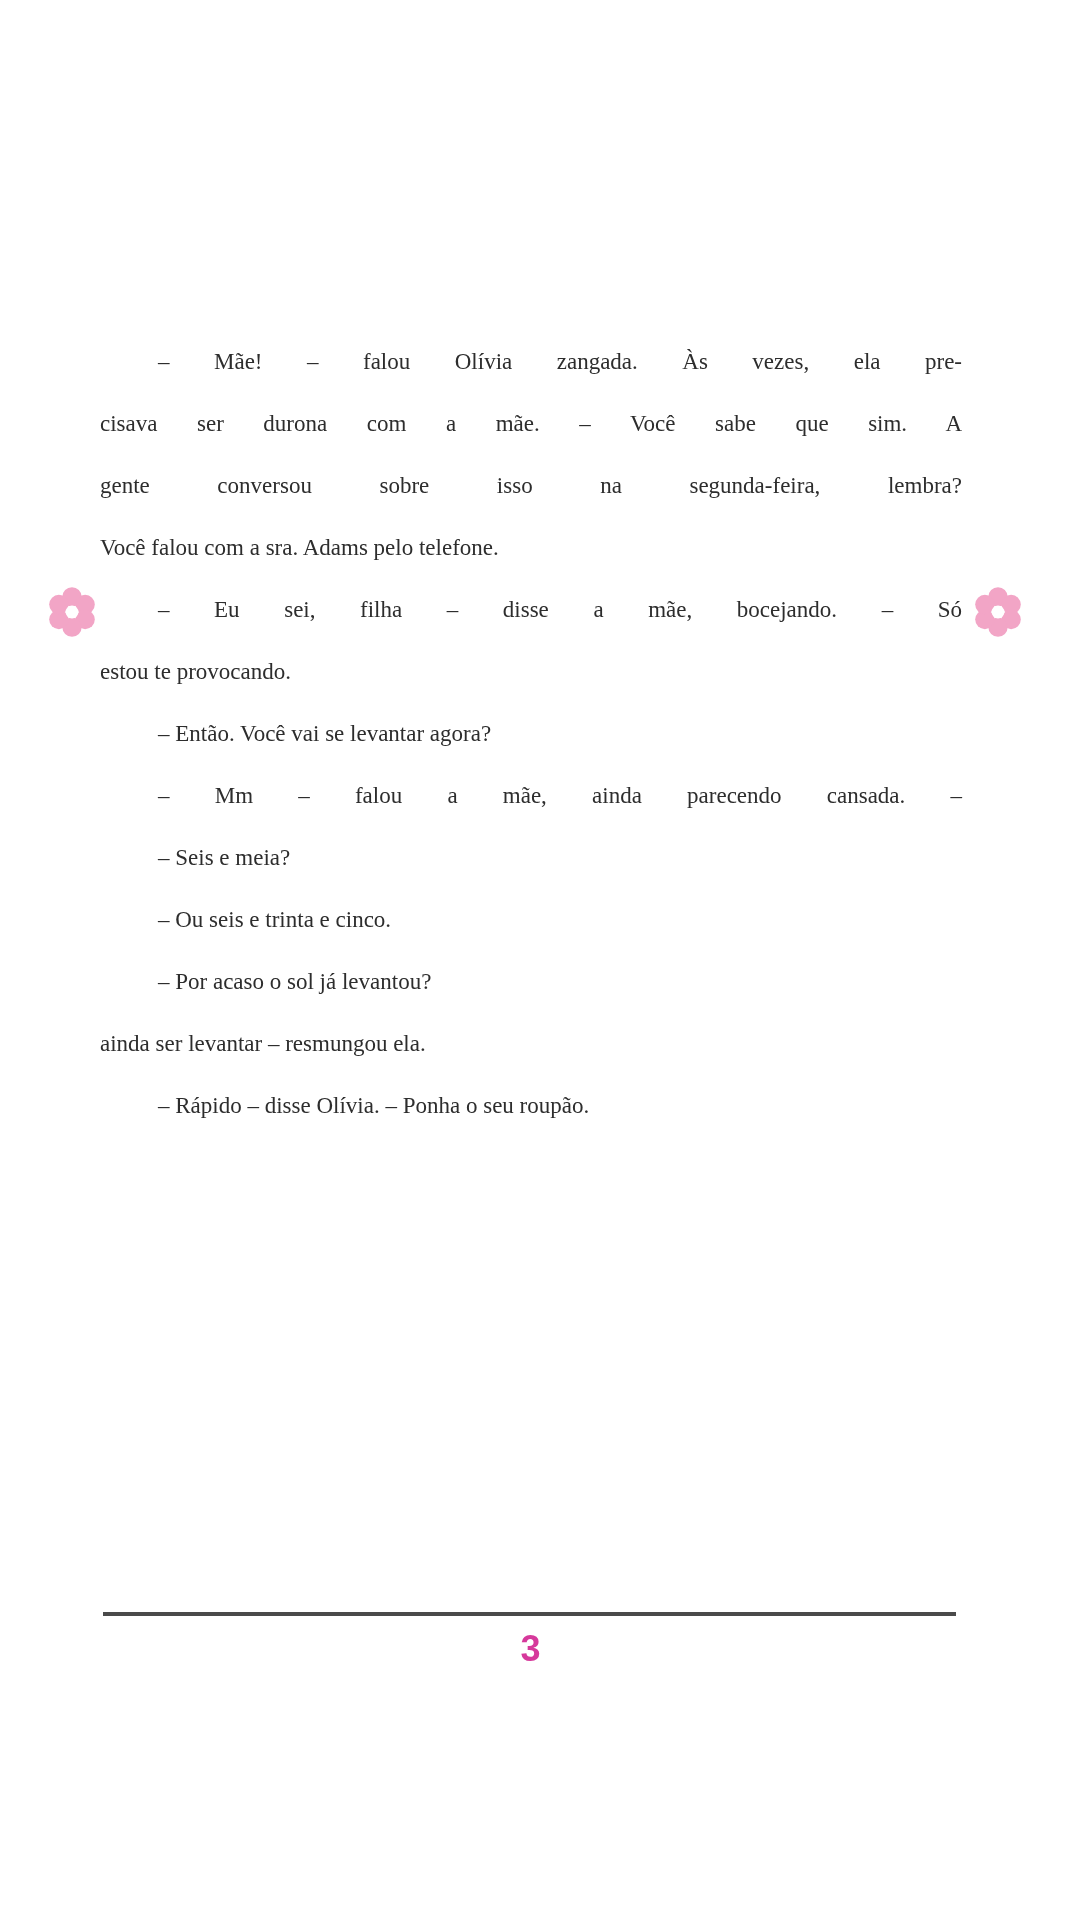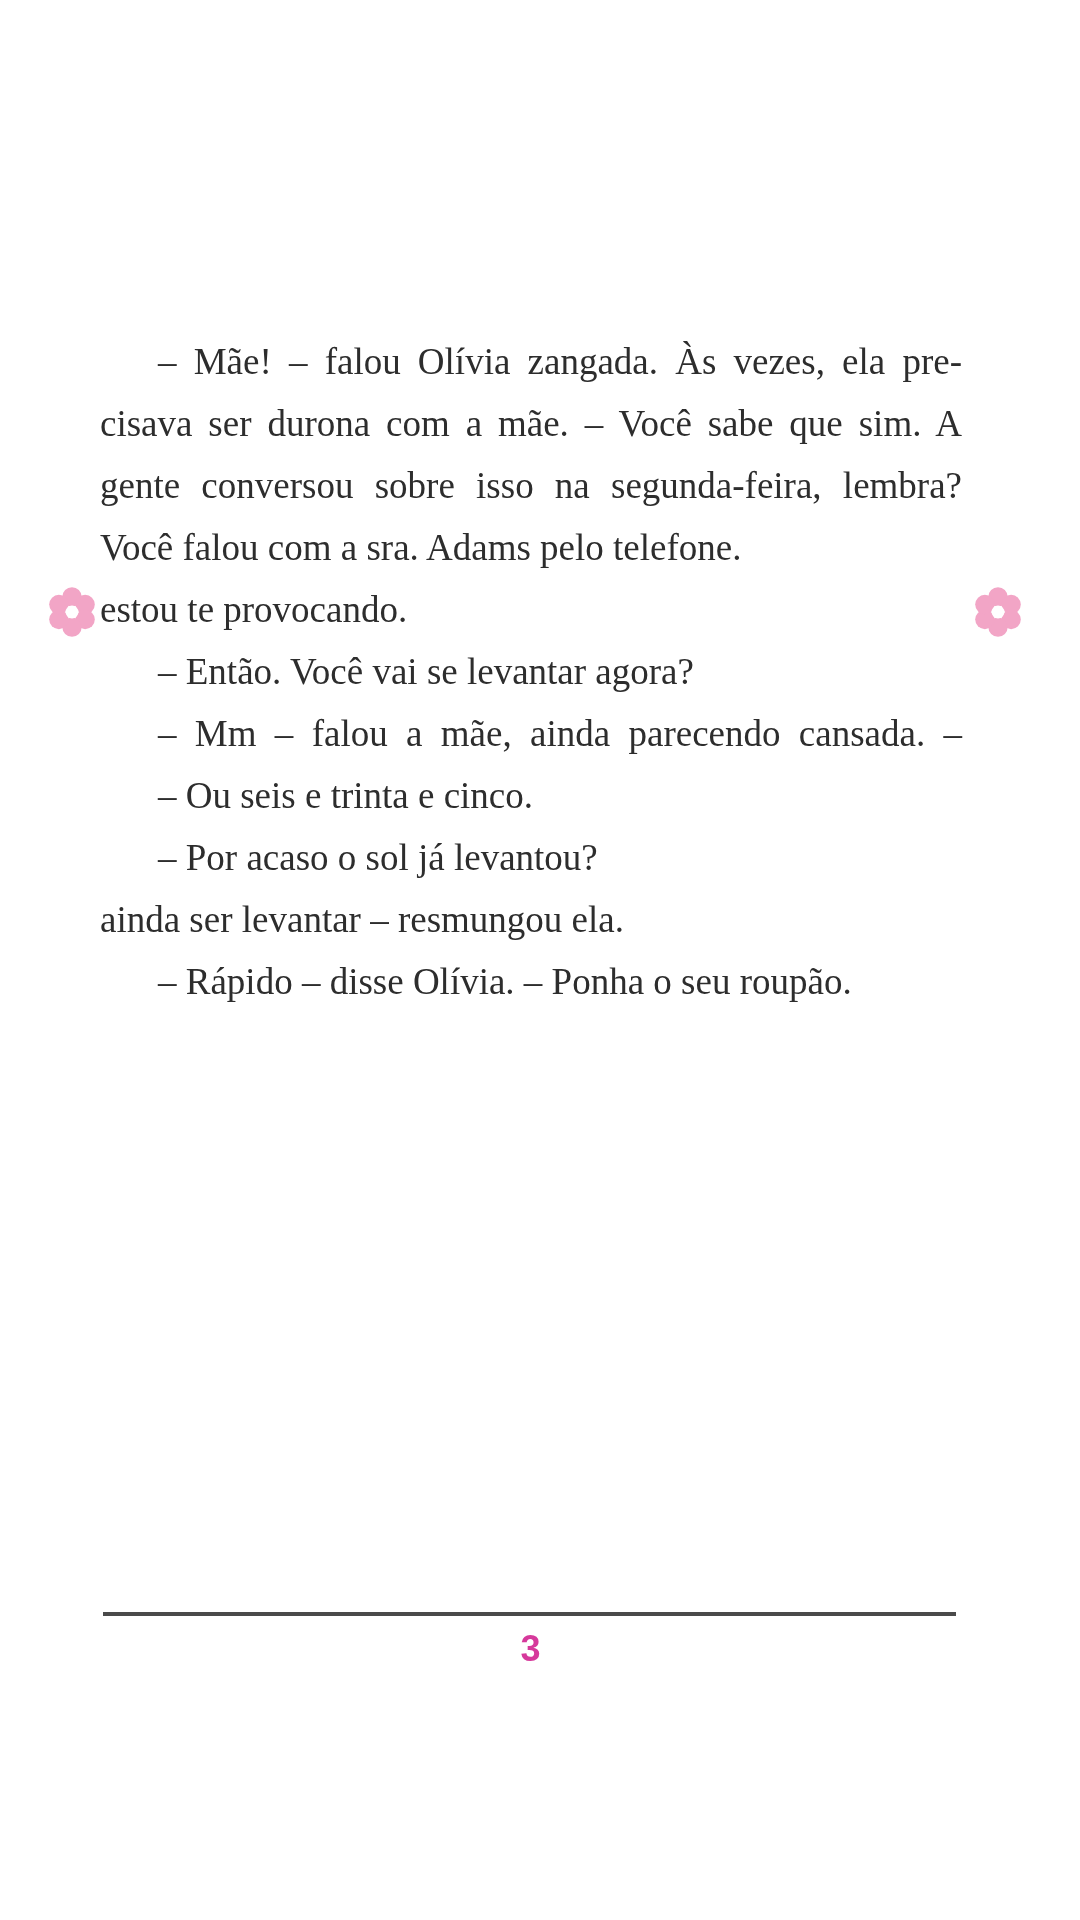--- a/index.html
+++ b/index.html
@@ -14,21 +14,21 @@
   body{font-family:"Liberation Serif", serif;color:var(--text-color);position:relative;}
 
   .page{position:absolute;inset:0;background:var(--page-bg);}
 
   
   .text-block{
     position:absolute;
     left:100px;
     top:331px;
     width:862px;
-    font-size:37px;
+    font-size:23px;
     line-height:62px;
     color:var(--text-color);
   }
   .para{margin:0;}
   .line{
     text-align:justify;
     text-align-last:left;
     white-space:normal;
   }
   .line.just{text-align-last:justify;}
@@ -99,27 +99,31 @@
   </span>
 
   <main class="text-block">
       <div class="para">
         <div class="line first just">– Mãe! – falou Olívia zangada. Às vezes, ela pre-</div>
         <div class="line just">cisava ser durona com a mãe. – Você sabe que sim. A</div>
         <div class="line just">gente conversou sobre isso na segunda-feira, lembra?</div>
         <div class="line">Você falou com a sra. Adams pelo telefone.</div>
       </div>
       <div class="para">
+        <div class="line first just">– Eu sei, filha – disse a mãe, bocejando. – Só</div>
         <div class="line">estou te provocando.</div>
       </div>
       <div class="para">
         <div class="line first">– Então. Você vai se levantar agora?</div>
       </div>
       <div class="para">
         <div class="line first just">– Mm – falou a mãe, ainda parecendo cansada. –</div>
+      </div>
+      <div class="para">
+        <div class="line first">– Seis e meia?</div>
       </div>
       <div class="para">
         <div class="line first">– Ou seis e trinta e cinco.</div>
       </div>
       <div class="para">
         <div class="line first">– Por acaso o sol já levantou?</div>
       </div>
       <div class="para">
         <div class="line">ainda ser levantar – resmungou ela.</div>
       </div>

